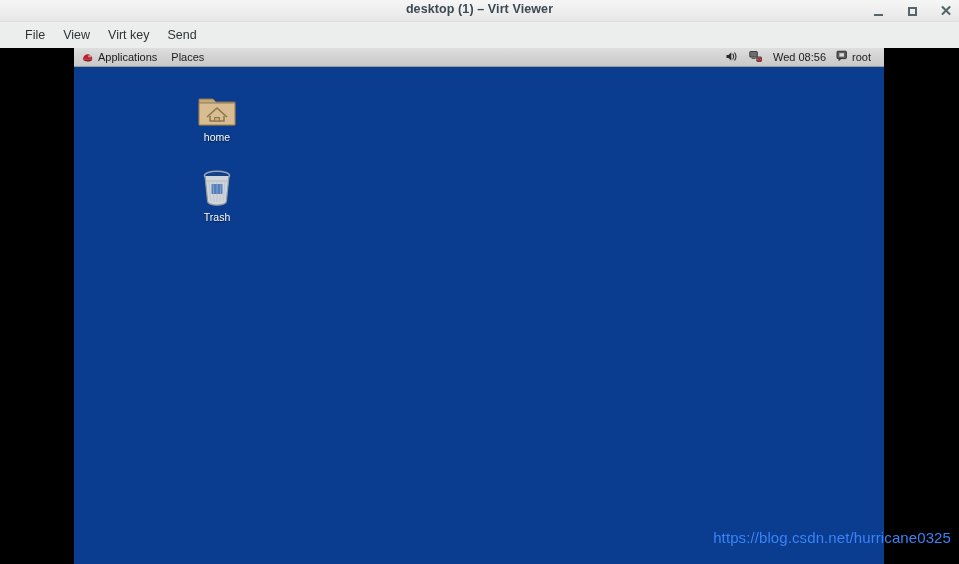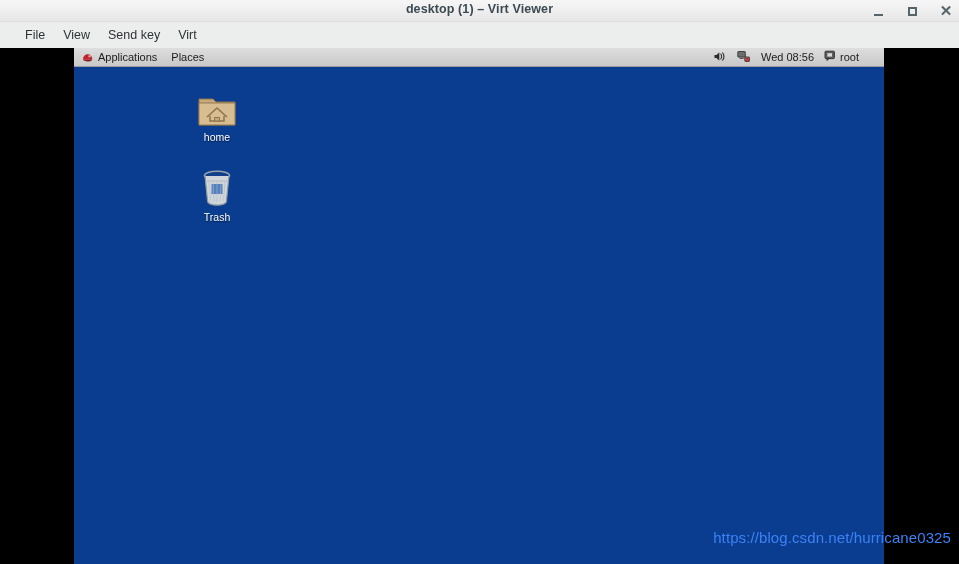--- a/index.html
+++ b/index.html
@@ -160,21 +160,21 @@
     display: inline-block;
   }
   .rh-logo svg { display: block; }
 
   .panel-spacer { flex: 1; }
 
   .panel-right {
     display: flex;
     align-items: flex-start;
     height: 19px;
-    padding-right: 20px;
+    padding-right: 8px;
     gap: 0px;
   }
   .tray-item {
     display: flex;
     align-items: center;
     height: 19px;
     padding: 0 5px;
     cursor: default;
   }
   .clock-text {
@@ -239,22 +239,22 @@
       </div>
       <div class="win-btn">
         <span class="glyph-close">✕</span>
       </div>
     </div>
   </div>
 
   <div class="menubar">
     <div class="menu-item">File</div>
     <div class="menu-item">View</div>
-    <div class="menu-item">Send key</div>
-    <div class="menu-item">Virt</div>
+    <div class="menu-item">Virt key</div>
+    <div class="menu-item">Send</div>
   </div>
 
   <div class="viewport">
 
     <div class="guest">
 
       <div class="gnome-panel">
         <div class="panel-left">
           <div class="panel-menu">
             <span class="rh-logo">

